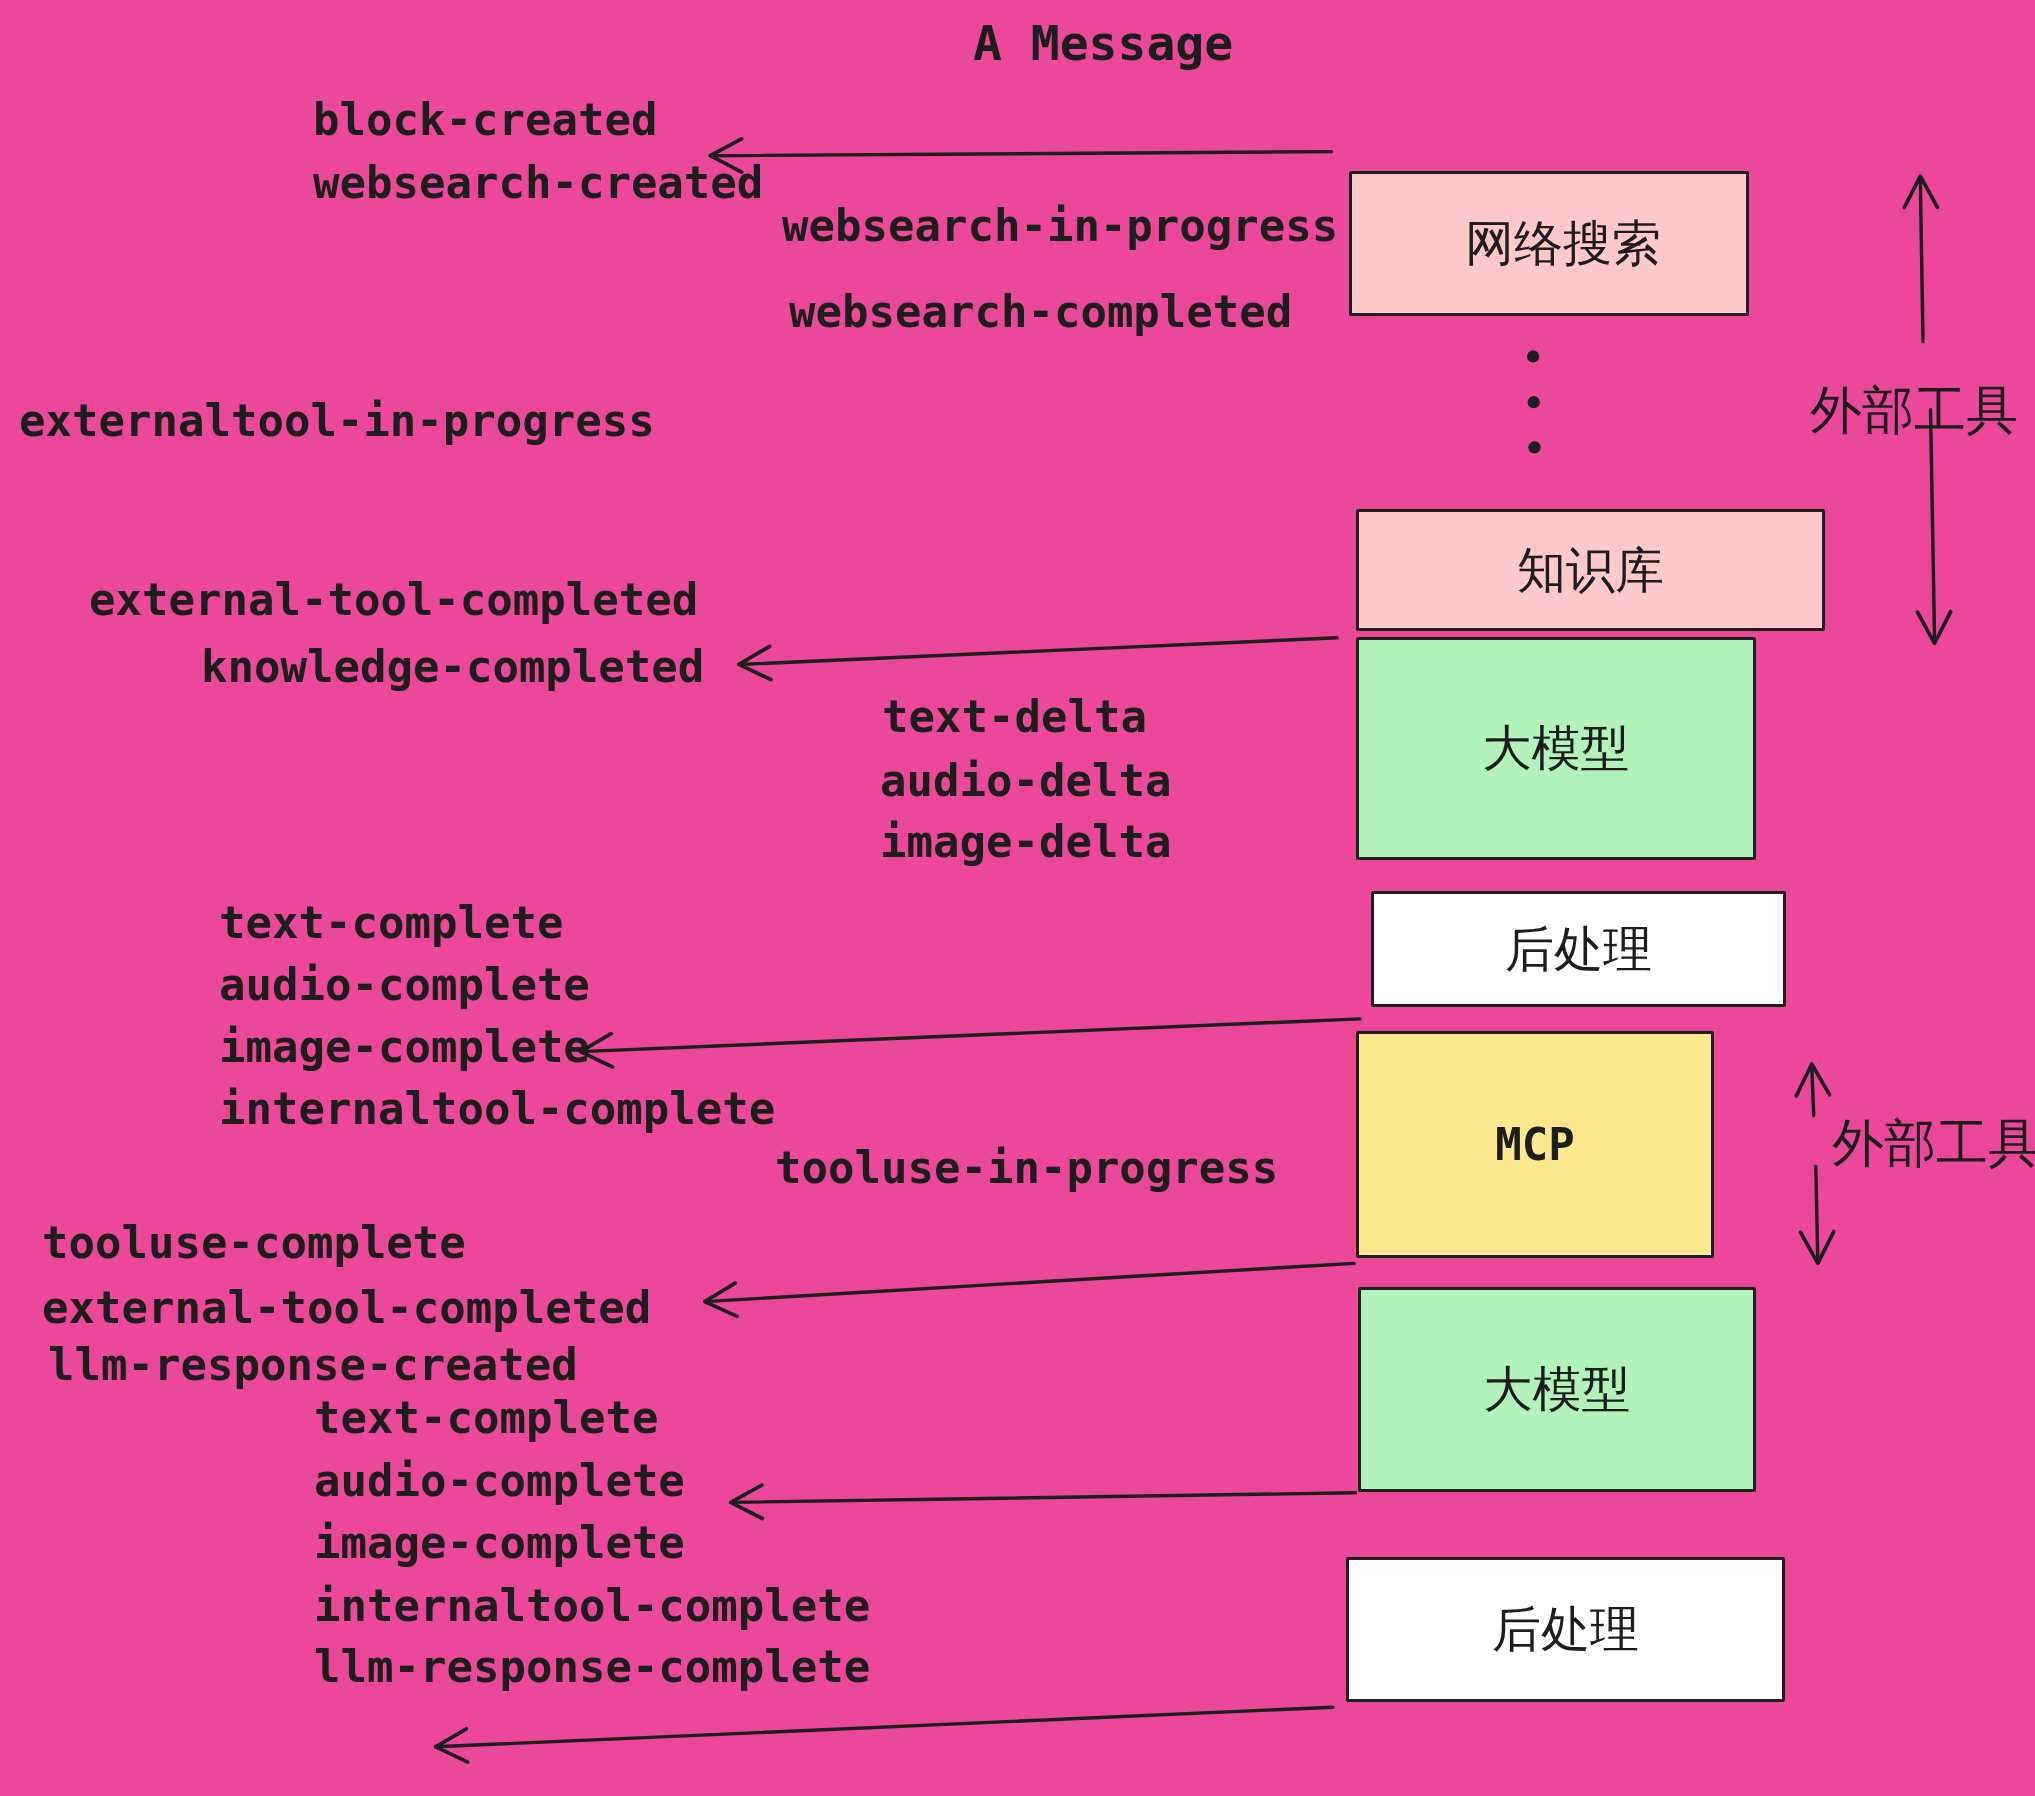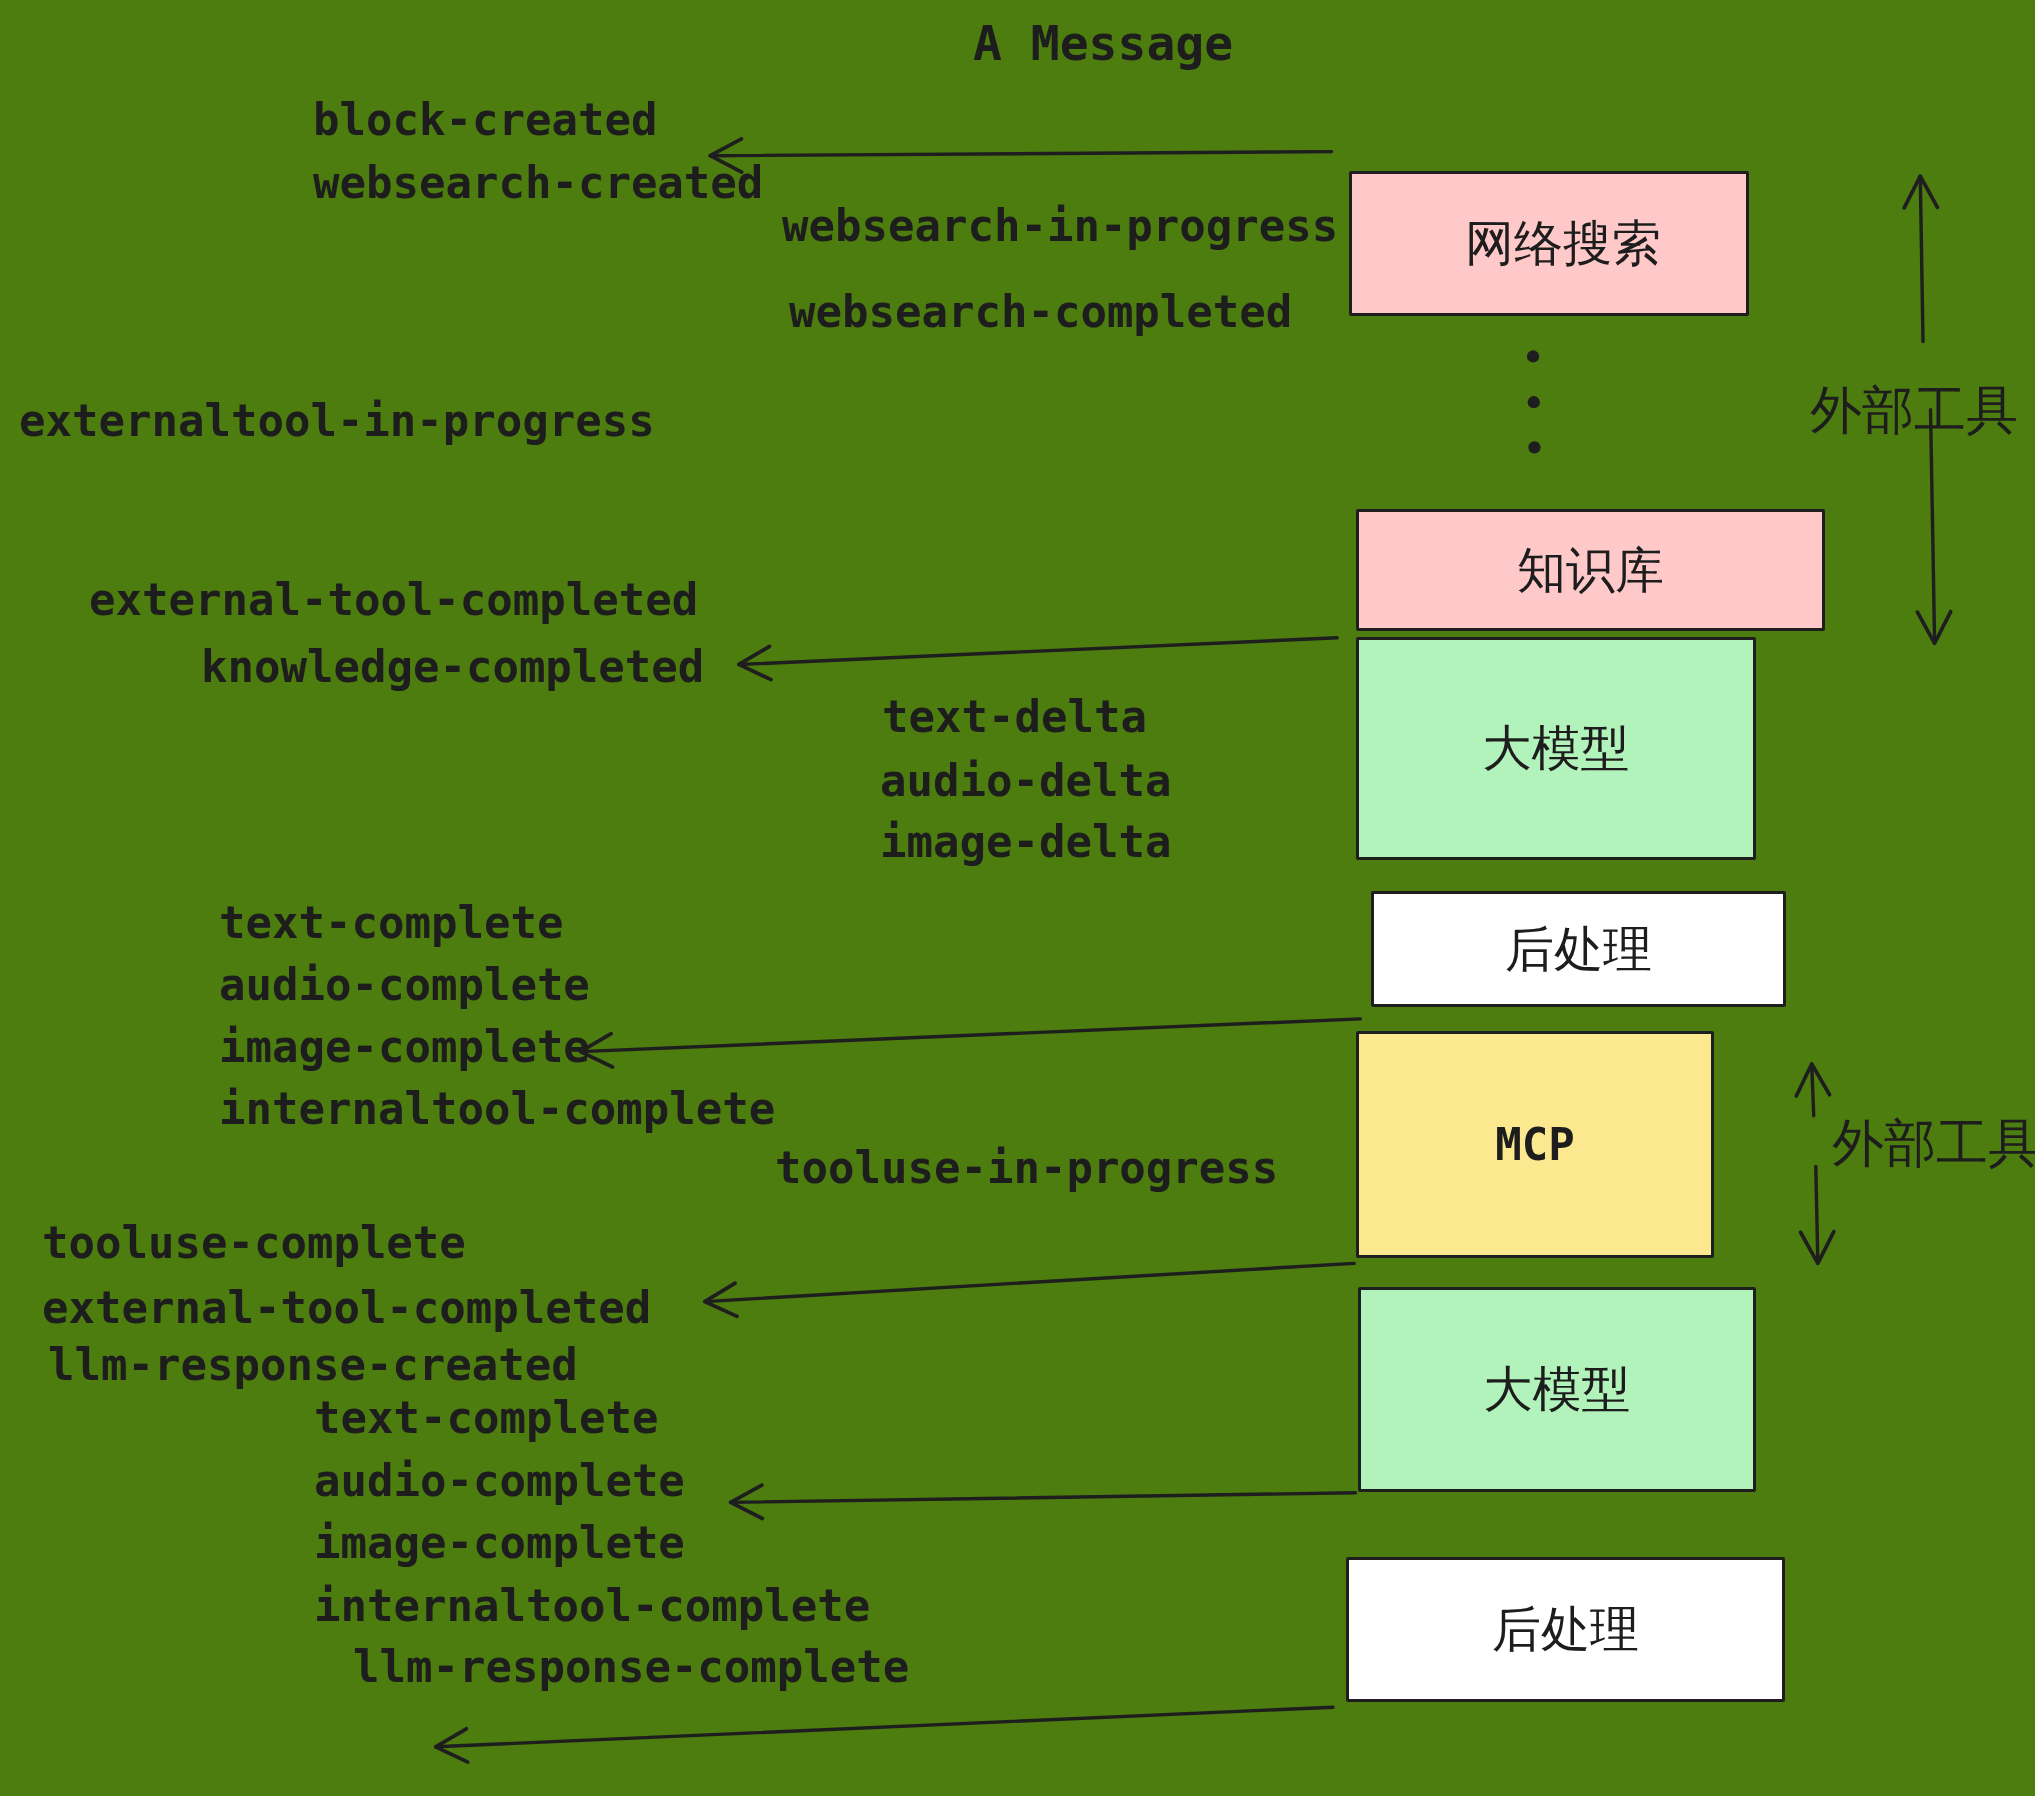--- a/index.html
+++ b/index.html
@@ -1,19 +1,19 @@
 <!DOCTYPE html>
 <html style="font-size:11px"><head>
 <meta charset="utf-8">
 <style>
   html,body{margin:0;padding:0;background:#ffffff;}
   .page{
     position:relative;
     width:2035px;height:1796px;
-    background:#4d7c0f;
+    background:#ec4899;
     font-family:"DejaVu Sans Mono", monospace;
     color:#1d1d1d;
     overflow:hidden;
   }
   .title{
     position:absolute;
     font-size:48px;line-height:48px;font-weight:bold;
     white-space:pre;
   }
   .evt{
@@ -71,21 +71,21 @@
   <div class="evt" style="left:219px;top:1025px;">image-complete</div>
   <div class="evt" style="left:219px;top:1087px;">internaltool-complete</div>
   <div class="evt" style="left:775px;top:1130px;margin-top:16px;">tooluse-in-progress</div>
   <div class="evt" style="left:42px;top:1221px;">tooluse-complete</div>
   <div class="evt" style="left:42px;top:1286px;">external-tool-completed</div>
   <div class="evt" style="left:48px;top:1343px;">llm-response-created</div>
   <div class="evt" style="left:314px;top:1396px;">text-complete</div>
   <div class="evt" style="left:314px;top:1459px;">audio-complete</div>
   <div class="evt" style="left:314px;top:1521px;">image-complete</div>
   <div class="evt" style="left:314px;top:1584px;">internaltool-complete</div>
-  <div class="evt" style="left:314px;top:1645px;margin-left:39px;">llm-response-complete</div>
+  <div class="evt" style="left:314px;top:1645px;">llm-response-complete</div>
 
   <div class="box" style="left: 1349px; top: 171px; width: 400px; height: 145px; background: rgb(255, 201, 201); padding-left: 28px;">
     <span>网络搜索</span>
   </div>
 
   <div class="box" style="left: 1356px; top: 509px; width: 469px; height: 122px; background: rgb(255, 201, 201);">
     <span>知识库</span>
   </div>
 
   <div class="box" style="left: 1356px; top: 637px; width: 400px; height: 223px; background: rgb(178, 242, 187);">

